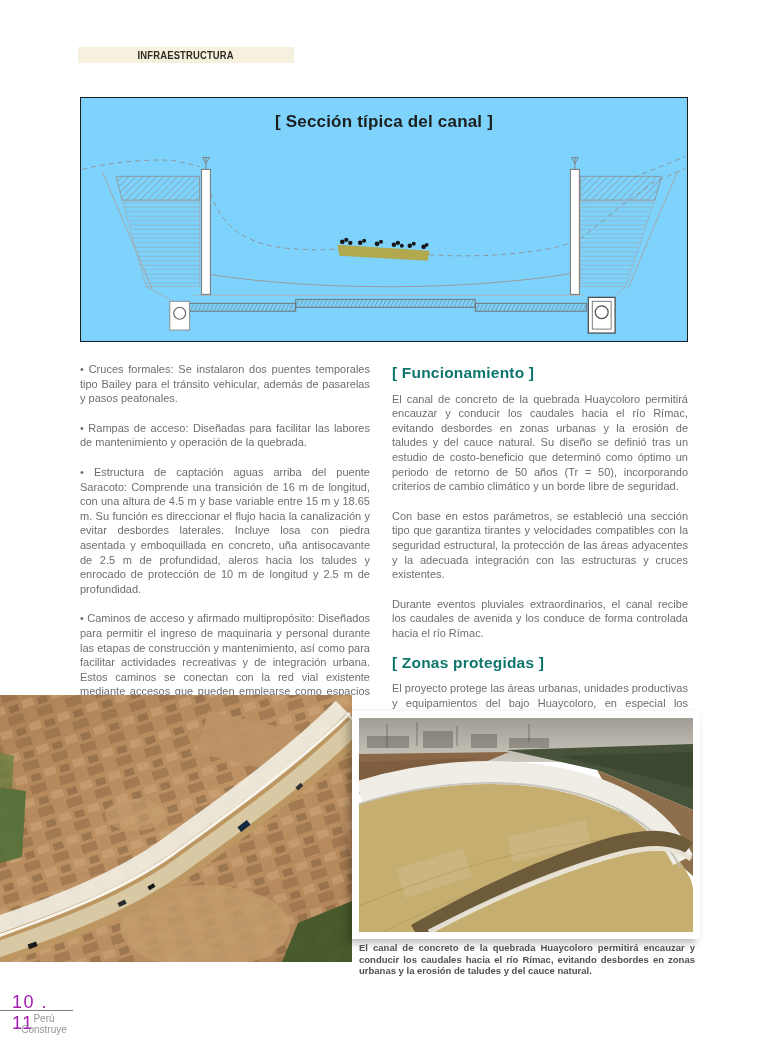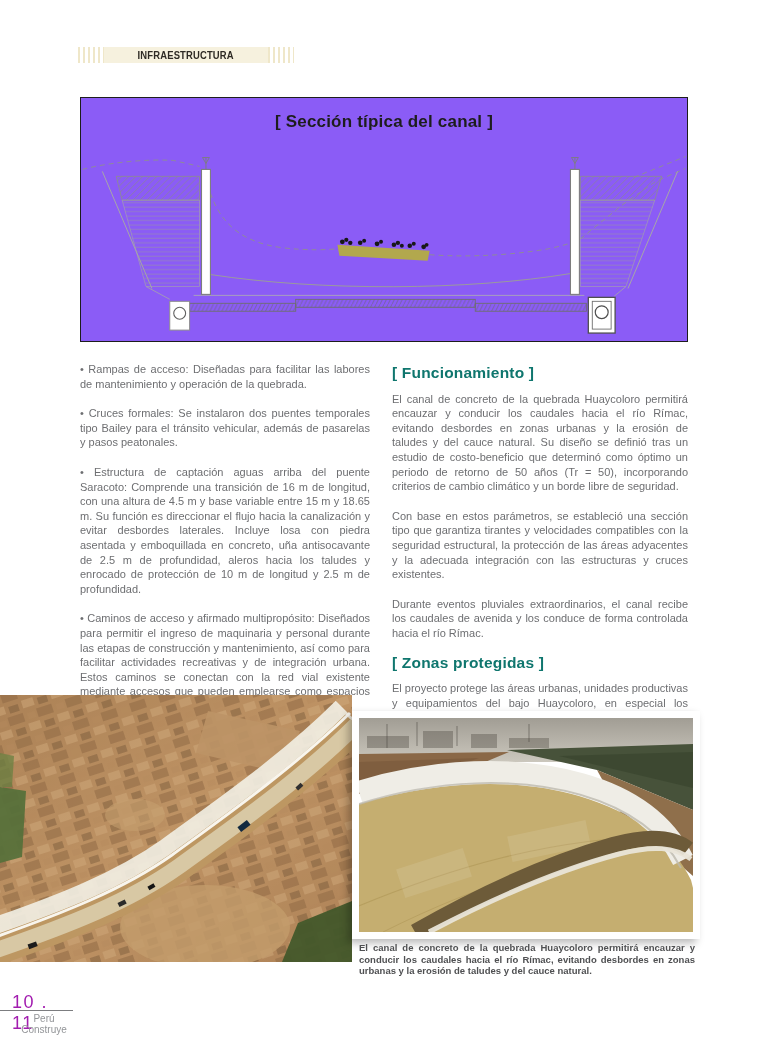--- a/index.html
+++ b/index.html
@@ -4,37 +4,37 @@
 <style>
   * { margin:0; padding:0; box-sizing:border-box; }
   html,body { background:#e8e8e8; }
   .page {
     position:relative; width:768px; height:1048px; background:#ffffff;
     overflow:hidden; font-family:"Liberation Sans", sans-serif;
   }
   
   .section-bar {
     position:absolute; left:78px; top:47px; width:216px; height:16px;
-    display:flex; align-items:stretch;
+    display:flex; align-items:stretch;flex-direction:column;
   }
   .bar-stripes {
     width:26px;
     background:repeating-linear-gradient(90deg,#efe7c9 0 2px,#ffffff 2px 5px);
   }
   .bar-mid {
     flex:1; background:#f6f1de; display:flex; align-items:center; justify-content:center;
   }
   .bar-mid span {
     display:inline-block; transform:scaleX(.82);
     font-size:11.5px; font-weight:bold; letter-spacing:.2px; color:#2e2a24;
   }
   
   .diagram-panel {
     position:absolute; left:80px; top:97px; width:608px; height:245px;
-    border:1.6px solid #1d1d1d; background:#8b5cf6;
+    border:1.6px solid #1d1d1d; background:#7dd3fc;
   }
   .diagram-title {
     position:absolute; top:14px; left:0; width:100%; text-align:center;
     font-size:17px; font-weight:bold; color:#1d1d1d; letter-spacing:.2px;
   }
   .diagram-svg { position:absolute; left:0; top:0; width:100%; height:100%; }
   
   .col { position:absolute; color:#6d6e71; font-size:11px; line-height:14.6px; text-align:justify; }
   .col-left  { left:80px;  top:362px; width:290px; }
   .col-right { left:392px; top:364px; width:296px; }
@@ -154,22 +154,22 @@
         <circle cx="330" cy="149" r="2.3"></circle>
           <circle cx="334" cy="147" r="2"></circle>
         <circle cx="344" cy="150" r="2.4"></circle>
           <circle cx="347" cy="148" r="1.9"></circle>
       </g>
     </svg>
     <div class="diagram-title">[ Sección típica del canal ]</div>
   </div>
 
   <div class="col col-left">
+    <p>• Cruces formales: Se instalaron dos puentes temporales tipo Bailey para el tránsito vehicular, además de pasarelas y pasos peatonales.</p>
     <p>• Rampas de acceso: Diseñadas para facilitar las labores de mantenimiento y operación de la quebrada.</p>
-    <p>• Cruces formales: Se instalaron dos puentes temporales tipo Bailey para el tránsito vehicular, además de pasarelas y pasos peatonales.</p>
     <p>• Estructura de captación aguas arriba del puente Saracoto: Comprende una transición de 16 m de longitud, con una altura de 4.5 m y base variable entre 15 m y 18.65 m. Su función es direccionar el flujo hacia la canalización y evitar desbordes laterales. Incluye losa con piedra asentada y emboquillada en concreto, uña antisocavante de 2.5 m de profundidad, aleros hacia los taludes y enrocado de protección de 10 m de longitud y 2.5 m de profundidad.</p>
     <p>• Caminos de acceso y afirmado multipropósito: Diseñados para permitir el ingreso de maquinaria y personal durante las etapas de construcción y mantenimiento, así como para facilitar actividades recreativas y de integración urbana. Estos caminos se conectan con la red vial existente mediante accesos que pueden emplearse como espacios públicos o rutas de emergencia.</p>
   </div>
 
   <div class="col col-right">
     <h2>[ Funcionamiento ]</h2>
     <p>El canal de concreto de la quebrada Huaycoloro permitirá encauzar y conducir los caudales hacia el río Rímac, evitando desbordes en zonas urbanas y la erosión de taludes y del cauce natural. Su diseño se definió tras un estudio de costo-beneficio que determinó como óptimo un periodo de retorno de 50 años (Tr = 50), incorporando criterios de cambio climático y un borde libre de seguridad.</p>
     <p>Con base en estos parámetros, se estableció una sección tipo que garantiza tirantes y velocidades compatibles con la seguridad estructural, la protección de las áreas adyacentes y la adecuada integración con las estructuras y cruces existentes.</p>
     <p>Durante eventos pluviales extraordinarios, el canal recibe los caudales de avenida y los conduce de forma controlada hacia el río Rímac.</p>
     <h2 class="second">[ Zonas protegidas ]</h2>

